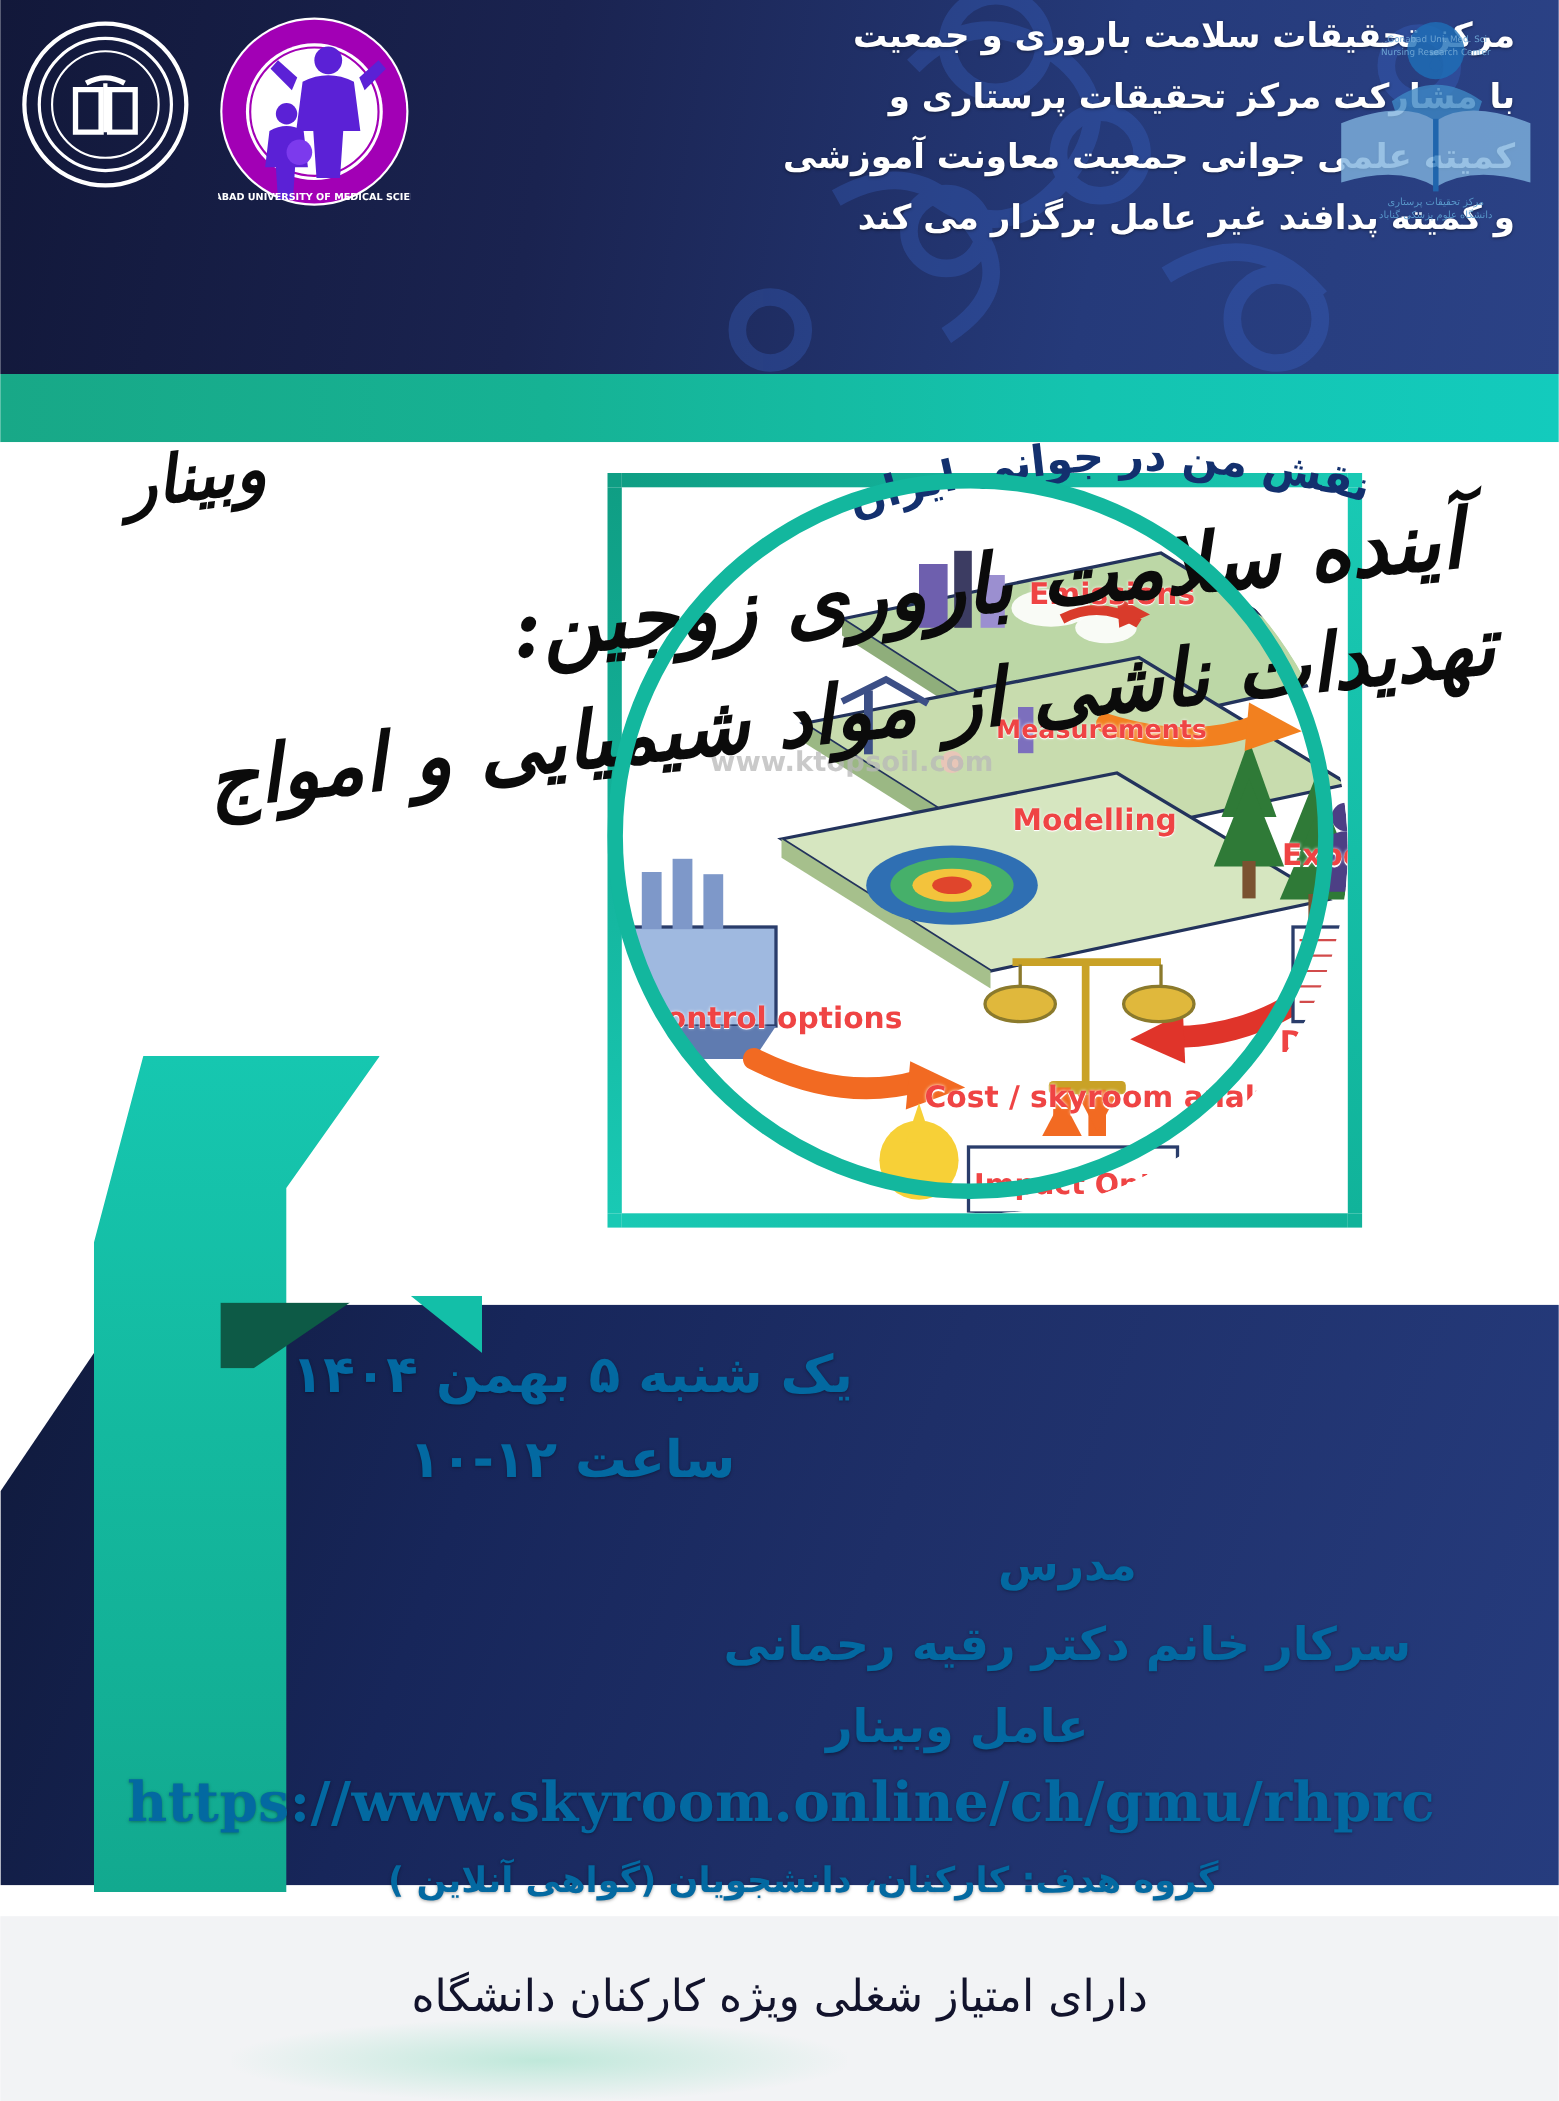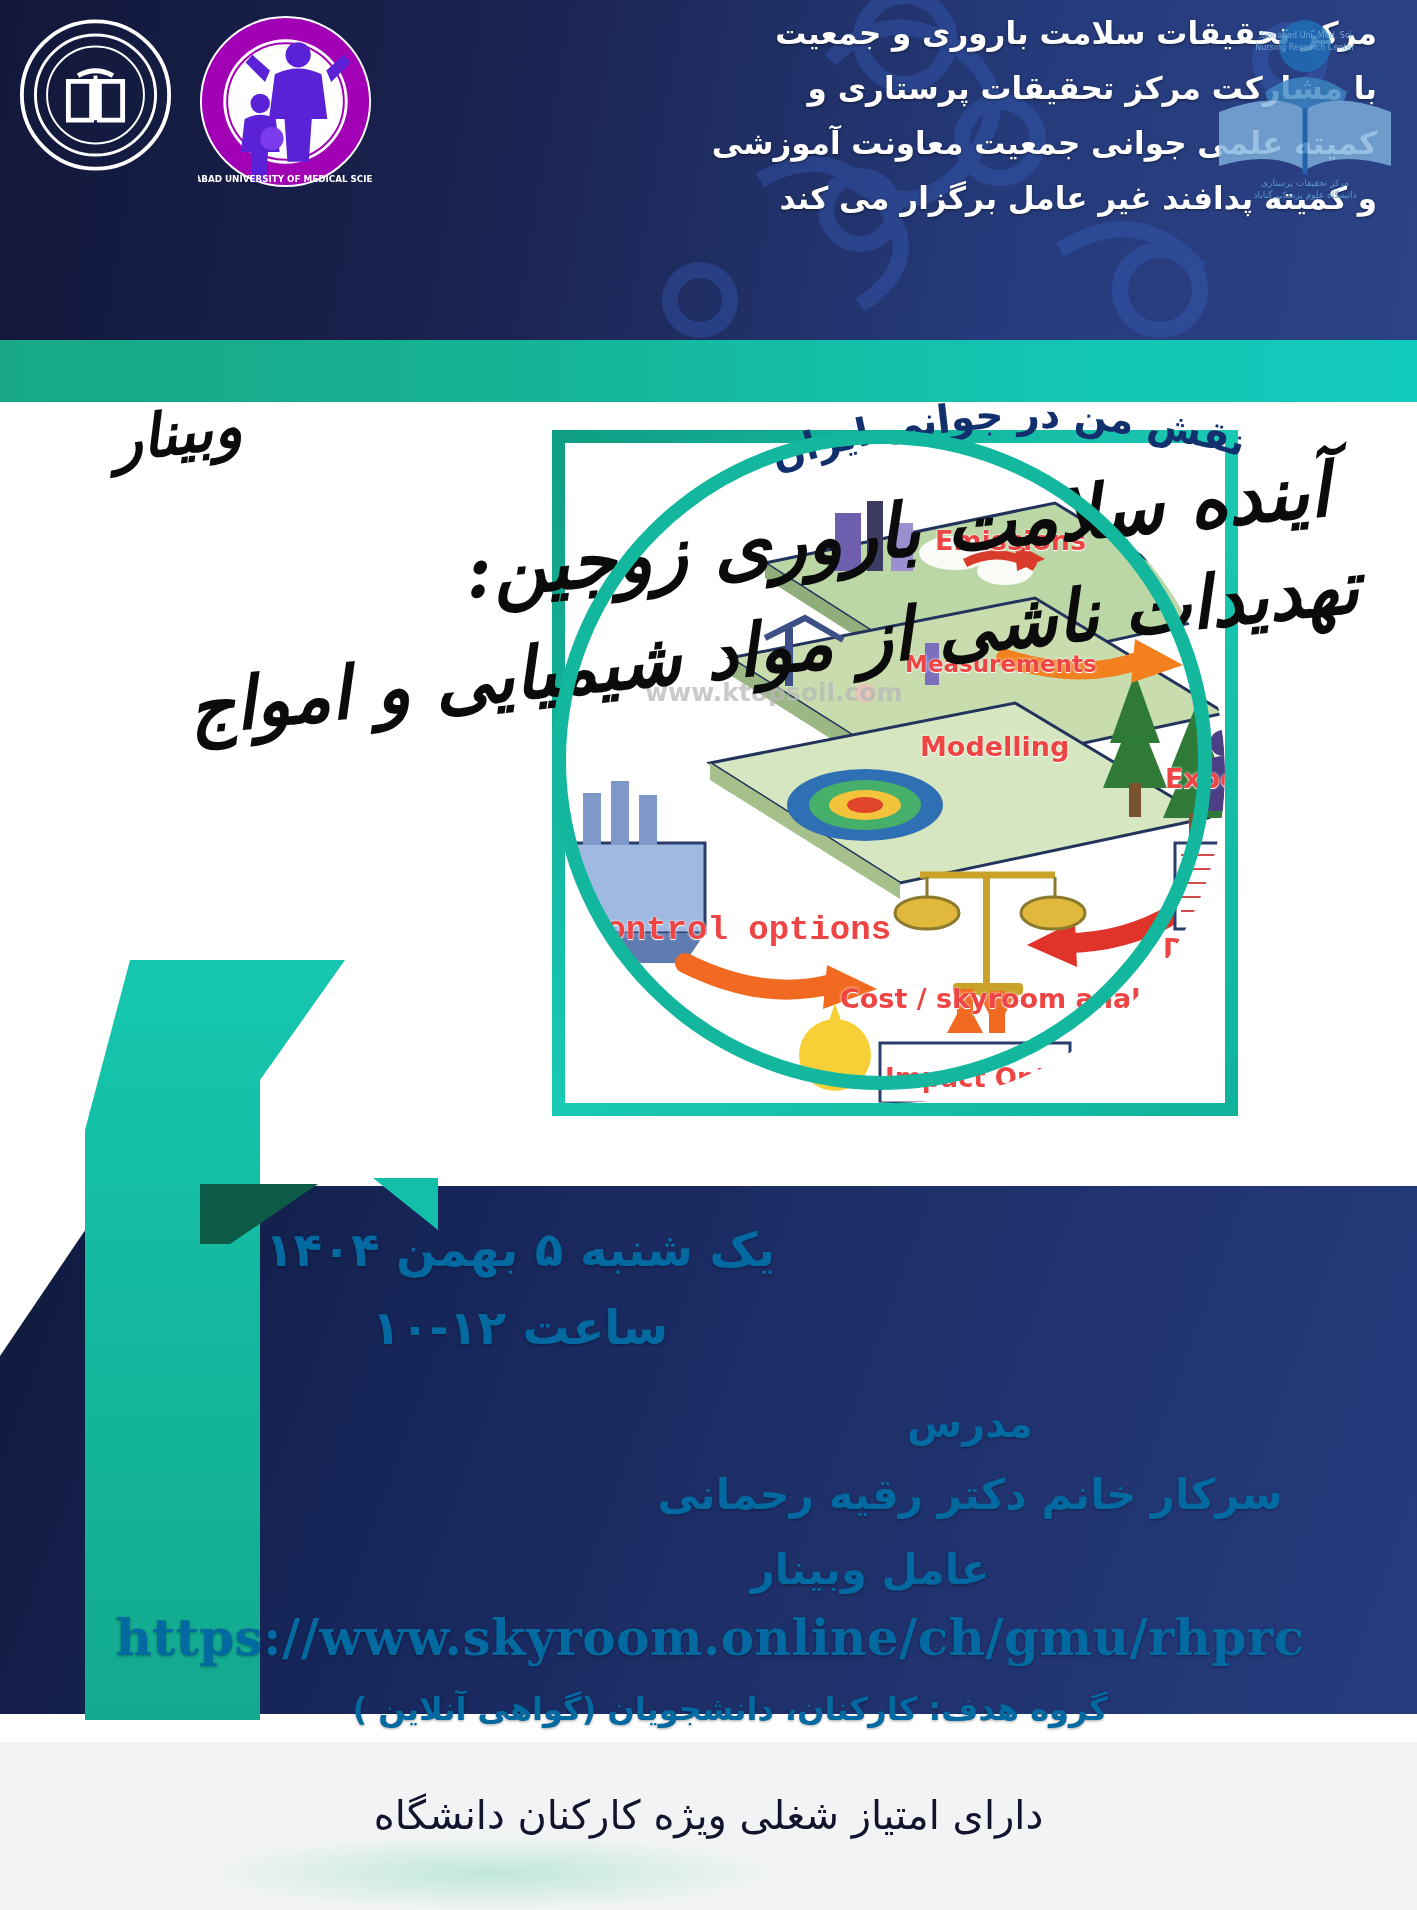--- a/index.html
+++ b/index.html
@@ -367,21 +367,21 @@
         <polygon points="444,552 480,552 462,586" fill="#f26a22"></polygon>
       </svg>
 
       <div class="watermark">www.ktopsoil.com</div>
 
       <div class="dlabel" style="left:370px;top:82px;font-size:27px;">Emissions</div>
       <div class="dlabel" style="left:340px;top:208px;font-size:23px;">Measurements</div>
       <div class="dlabel" style="left:355px;top:288px;font-size:27px;">Modelling</div>
       <div class="dlabel" style="left:600px;top:320px;font-size:27px;">Exposure</div>
       <div class="dlabel" style="left:598px;top:490px;font-size:27px;">Dose</div>
-      <div class="dlabel" style="left:20px;top:468px;font-size:34px;font-family:Liberation Mono, monospace;">Control options</div>
+      <div class="dlabel" style="left:20px;top:468px;font-size:27px;">Control options</div>
       <div class="dlabel" style="left:275px;top:540px;font-size:27px;">Cost / skyroom analysis</div>
       <div class="dlabel" style="left:320px;top:620px;font-size:26px;">Impact Options</div>
     </div>
   </div>
   <div class="circle-ring"></div>
 
   <div class="ribbon-teal"></div>
   <div class="dark-panel"></div>
   <div class="ribbon-fold"></div>
   <div class="ribbon-notch"></div>

